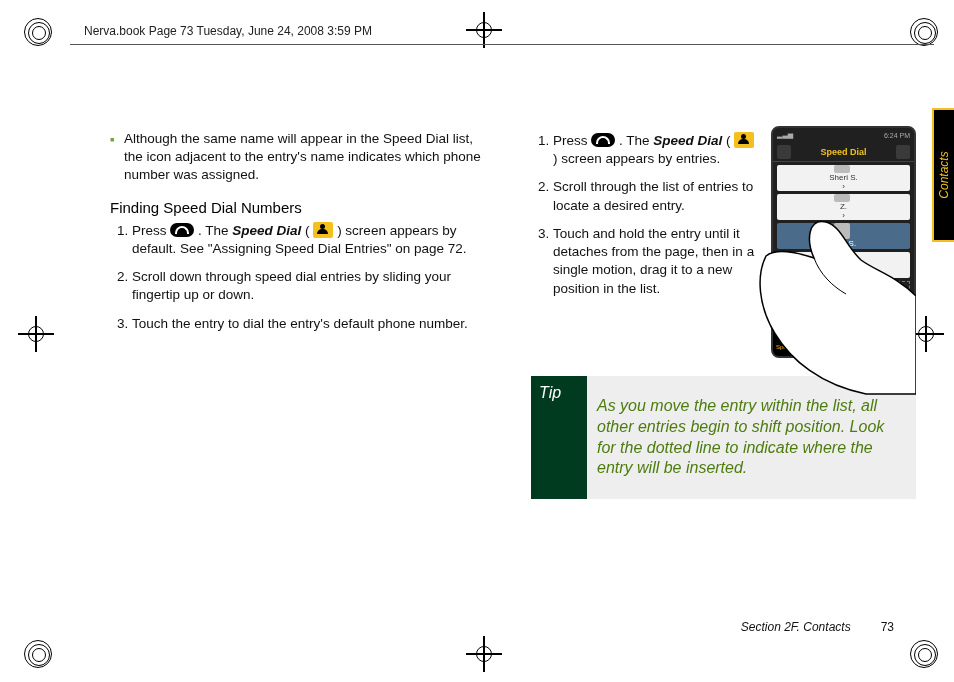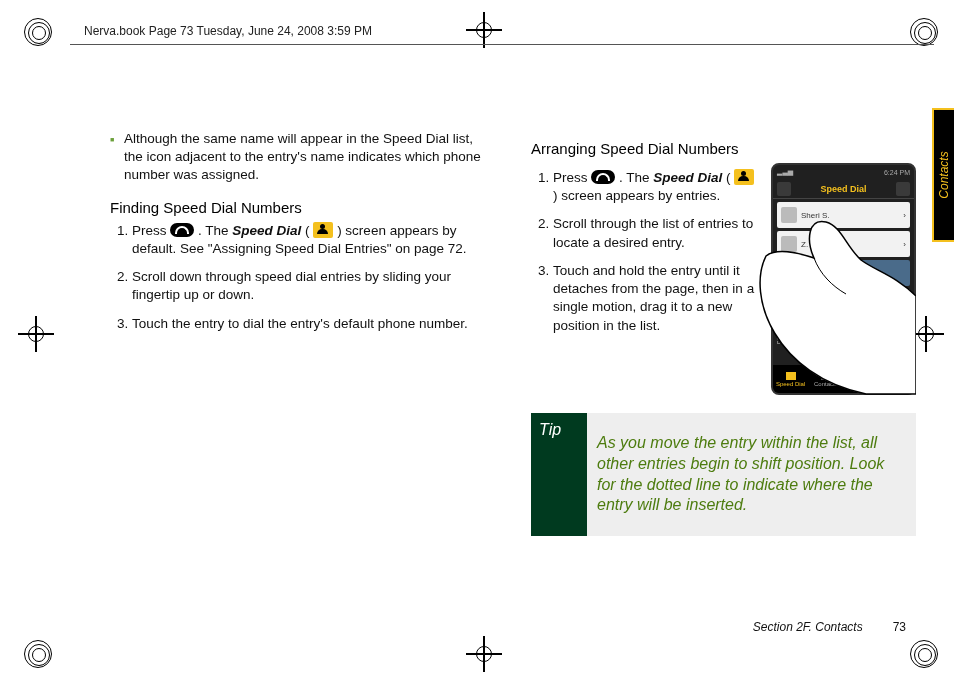--- a/index.html
+++ b/index.html
@@ -70,20 +70,21 @@
   .device .status { height:14px; display:flex; justify-content:space-between;
     align-items:center; padding:0 4px; font-size:7px; color:#aaa; }
   .device .hdr { height:20px; display:flex; align-items:center; justify-content:space-between;
     padding:0 4px; color:#f4c01e; font-size:9px; border-bottom:1px solid #444;}
   .device .hdr .ttl { flex:1; text-align:center; font-weight:bold; }
   .device .hdr .btn { width:14px; height:14px; background:#3a3a3a; border-radius:2px; }
   .device .row {
     height:26px; margin:3px 4px; background:#f2f2f2; border-radius:2px;
     display:flex; align-items:center; padding:0 4px; font-size:8px; color:#333;
     justify-content:space-between;
+    flex-direction:column;
   }
   .device .row .av { width:16px; height:16px; background:#bbb; border-radius:2px; margin-right:4px; }
   .device .row .nm { flex:1; }
   .device .row.sel { background:#4a6b8a; color:#fff; }
   .device .tap { height:26px; margin:3px 4px; border:1px dashed #777;
     display:flex; align-items:center; justify-content:space-between; padding:0 6px;
     color:#888; font-size:8px; }
   .device .nav { position:absolute; bottom:0; left:0; right:0; height:28px; background:#000;
     display:flex; }
   .device .nav .tab { flex:1; display:flex; flex-direction:column; align-items:center;
@@ -108,21 +109,21 @@
     position:absolute; right:0; top:108px; width:22px; height:134px;
     background:#000; border:2px solid #f4c01e; border-right:none;
   }
   .sidetab span {
     color:#f4c01e; font-style:italic; font-size:12px;
     position:absolute; left:50%; top:50%; transform: translate(-50%,-50%) rotate(-90deg);
     white-space:nowrap;
   }
 
   .footer {
-    position:absolute; bottom:48px; right:48px;
+    position:absolute; bottom:48px; right:60px;
     font-size:12px; font-style:italic; color:#111;
     display:flex; gap:30px; align-items:flex-start;
   }
   .footer .pn { font-style:normal; font-weight:normal; }
 </style>
 </head>
 <body>
 
 <div class="regmark circles" style="top:18px; left:24px;"></div>
 <div class="regmark circles" style="top:18px; right:16px;"></div>
@@ -165,21 +166,20 @@
           <span> ) screen appears by default. See "Assigning Speed Dial Entries" on page 72.</span>
         </li>
         <li>
           <span>Scroll down through speed dial entries by sliding your fingertip up or down.</span>
         </li>
         <li>Touch the entry to dial the entry's default phone number.</li>
       </ol>
     </div>
 
     <div class="col" style="position:relative;">
-      <h2>Arranging Speed Dial Numbers</h2>
       <div class="rightcol">
         <div class="text">
           <ol>
             <li>
               <span>Press </span>
               <span class="home-icon"></span>
               <span>. The </span>
               <span class="bi">Speed Dial</span>
               <span> ( </span>
               <span class="sd-icon"></span>

